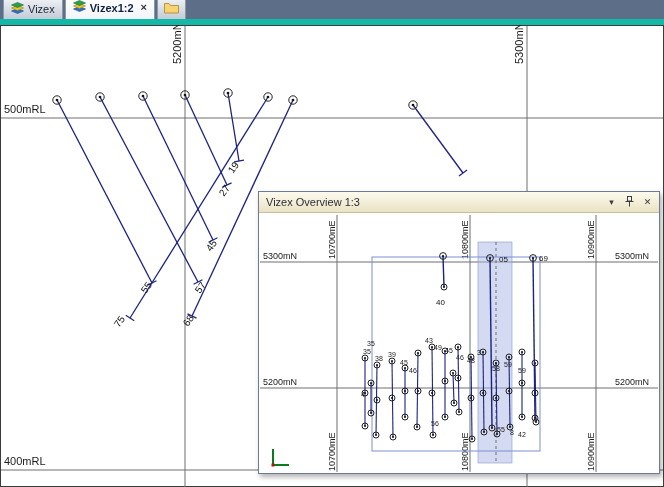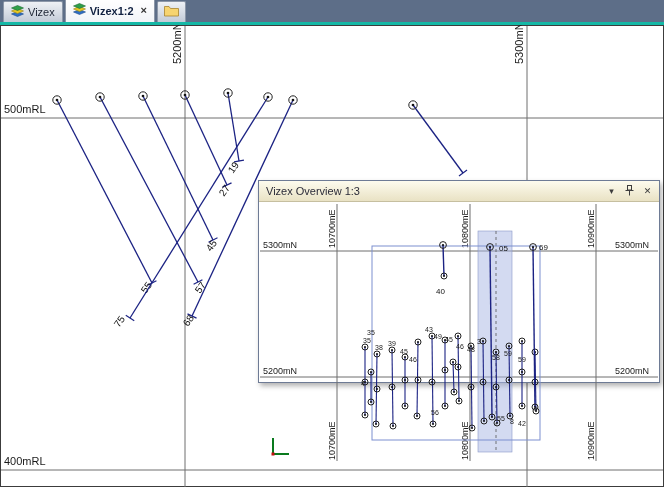--- a/index.html
+++ b/index.html
@@ -1,32 +1,32 @@
 <!DOCTYPE html>
 <html><head>
 <meta charset="utf-8">
 <style>
   html,body{margin:0;padding:0;background:#888;}
   .page{position:relative;width:664px;height:487px;background:#fff;overflow:hidden;
         font-family:"Liberation Sans",sans-serif;}
   
   .tabbar{position:absolute;top:0;left:0;right:0;height:25px;background:#5d6e88;
           display:flex;align-items:flex-end;padding-left:3px;gap:2px;z-index:10;
-          border-bottom:3px solid #14b8a6;box-sizing:border-box;}
+          border-bottom:6px solid #14b8a6;box-sizing:border-box;}
   .tab{height:20px;display:flex;align-items:center;gap:4px;padding:0 7px;
        background:linear-gradient(#eef1f5,#c3cbd7);border:1px solid #8c97a8;border-bottom:none;
        border-radius:2px 2px 0 0;font-size:11px;color:#1c2433;white-space:nowrap;}
   .tab.active{background:linear-gradient(#ffffff,#f2f4f8);height:23px;font-weight:bold;color:#102040;}
   .tab .close{font-size:11px;color:#333;margin-left:3px;line-height:1;}
   .tab.foldertab{padding:0 6px;}
   
   #main-svg{position:absolute;top:0;left:0;z-index:1;}
   svg text{font-family:"Liberation Sans",sans-serif;}
   
-  .overview{position:absolute;left:258px;top:180px;width:402px;height:203px;background:#0369a1;
+  .overview{position:absolute;left:258px;top:191px;width:402px;height:283px;background:#0369a1;
             border:1px solid #6e7b95;box-shadow:2px 3px 5px rgba(0,0,0,.3);z-index:5;
             display:flex;flex-direction:column;box-sizing:border-box;}
   .ovtitle{height:20px;flex:0 0 20px;background:linear-gradient(#fdfbee,#e9e2c4);
            border-bottom:1px solid #c6bfa0;display:flex;align-items:center;
            padding:0 5px 0 7px;font-size:11px;color:#2b2b38;}
   .ovtitle .spacer{flex:1;}
   .ovicon{min-width:13px;text-align:center;font-size:9px;color:#3c3c3c;margin-left:5px;line-height:1;}
   .ovcontent{flex:1;position:relative;background:#fff;}
   #ov-svg{position:absolute;top:0;left:0;}
 </style>

